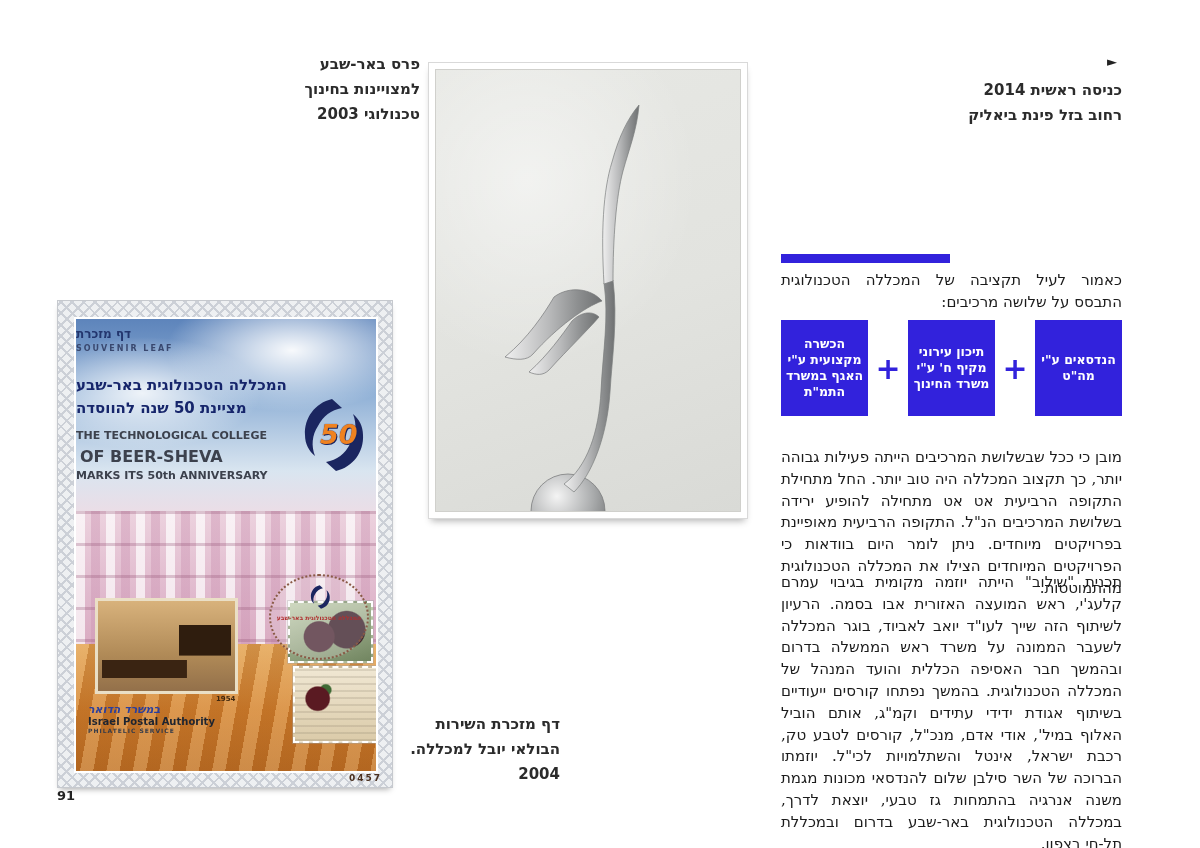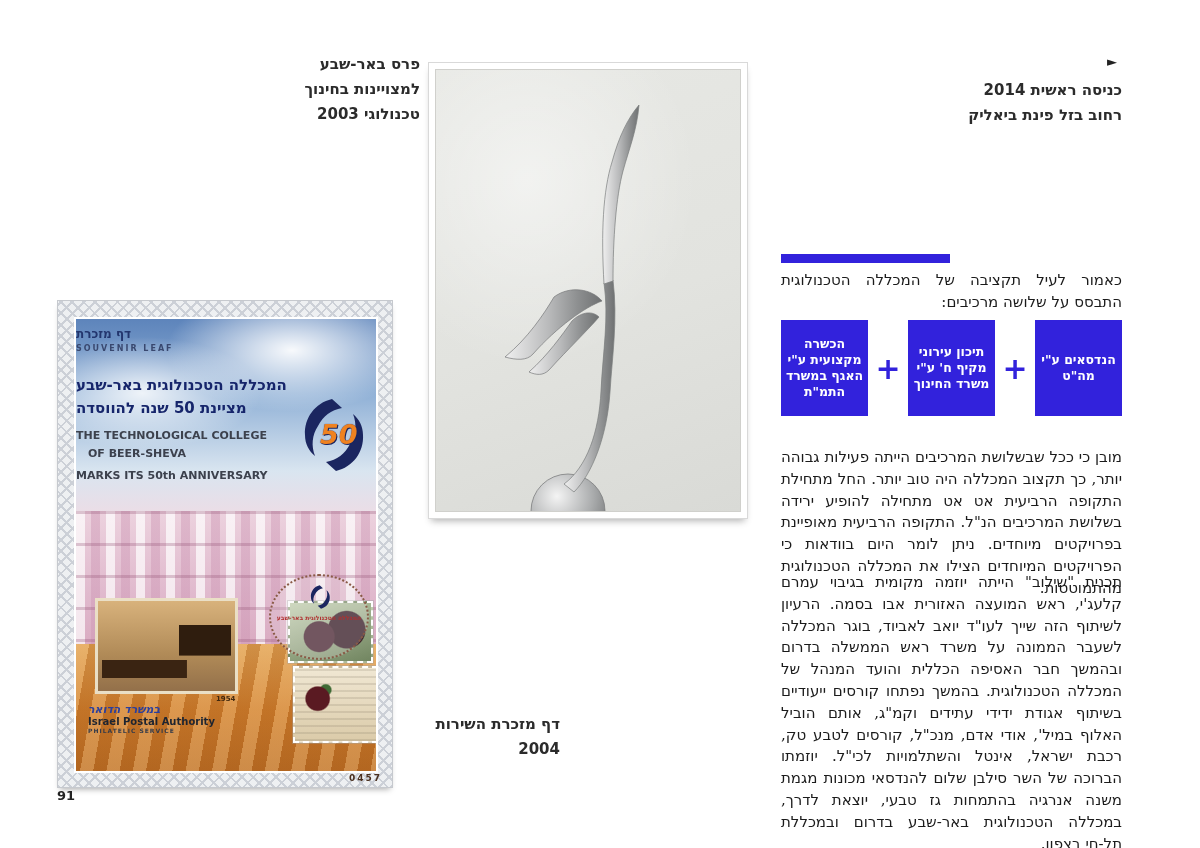--- a/index.html
+++ b/index.html
@@ -44,21 +44,21 @@
   .sand{position:absolute;left:0;top:325px;width:100%;height:131px;
        background-image:
          repeating-linear-gradient(100deg, rgba(255,224,170,.28) 0 13px, rgba(150,85,25,.22) 13px 26px),
          linear-gradient(180deg,#e0a053 0%,#cf7c2b 50%,#b96a22 100%);}
   .sheet-txt{position:absolute;text-align:left;white-space:nowrap;}
   .hdr-he{left:0;width:100%;top:8px;font-size:12px;font-weight:bold;color:#23366e;}
   .hdr-en{left:0;width:100%;top:25px;font-size:8px;letter-spacing:2px;color:#39486f;font-weight:bold;}
   .tit-he1{left:0;width:100%;top:57px;font-size:15px;font-weight:bold;color:#16256b;}
   .tit-he2{left:0;width:100%;top:80px;font-size:15px;font-weight:bold;color:#16256b;}
   .tit-en1{left:0;width:88%;top:110px;font-size:11px;font-weight:bold;color:#3c414d;}
-  .tit-en2{left:12px;width:88%;top:128px;font-size:11px;font-weight:bold;color:#3c414d;}
+  .tit-en2{left:4px;width:88%;top:128px;font-size:16px;font-weight:bold;color:#3c414d;}
   .tit-en3{left:0;width:88%;top:150px;font-size:11px;font-weight:bold;color:#3c414d;}
   .logo50{position:absolute;left:224px;top:76px;width:66px;height:80px;}
   .logo50 .n50{position:absolute;left:20px;top:24px;font-size:27px;font-weight:bold;font-style:italic;
                color:#ef8220;text-shadow:0 0 1px #1b2660,1px 1px 0 #1b2660;}
   .sepia{position:absolute;left:19px;top:279px;width:143px;height:96px;border:3px solid #eadfc6;box-sizing:border-box;
        background-image:
          linear-gradient(#3a2412,#3a2412),
          linear-gradient(#2f1d0e,#2f1d0e),
          radial-gradient(circle at 70% 45%, rgba(70,45,20,.8) 0 10%, rgba(0,0,0,0) 12%),
          linear-gradient(180deg,#d8b27c 0%,#b08a57 60%,#93704a 100%);
@@ -187,20 +187,21 @@
         <div class="script" dir="rtl">במשרד הדואר</div>
         <div class="ipa">Israel Postal Authority</div>
         <div class="phil">PHILATELIC SERVICE</div>
       </div>
     </div>
     <div class="serial">0457</div>
   </div>
 
   <div class="cap cap-photo" dir="rtl">
     <div>דף מזכרת השירות</div>
+    <div>הבולאי יובל למכללה.</div>
     <div>2004</div>
   </div>
 
   <div class="article">
     <div class="rule" style="background:#3222dc;"></div>
     <div class="intro">כאמור לעיל תקציבה של המכללה הטכנולוגית התבסס על שלושה מרכיבים:</div>
 
     <div class="boxes">
       <div class="bluebox" style="background:#3222dc;">הנדסאים ע"י מה"ט</div>
       <div class="plus" style="color:#3222dc;">+</div>

